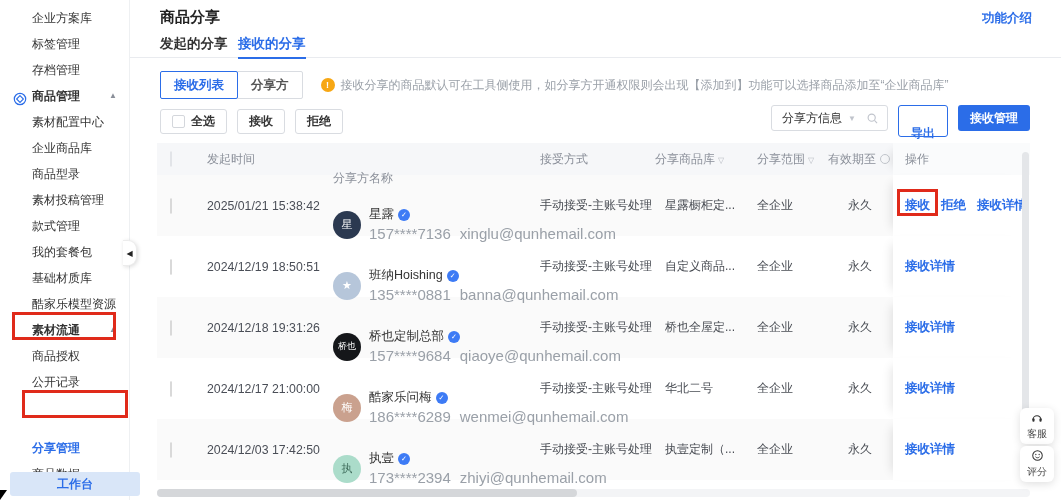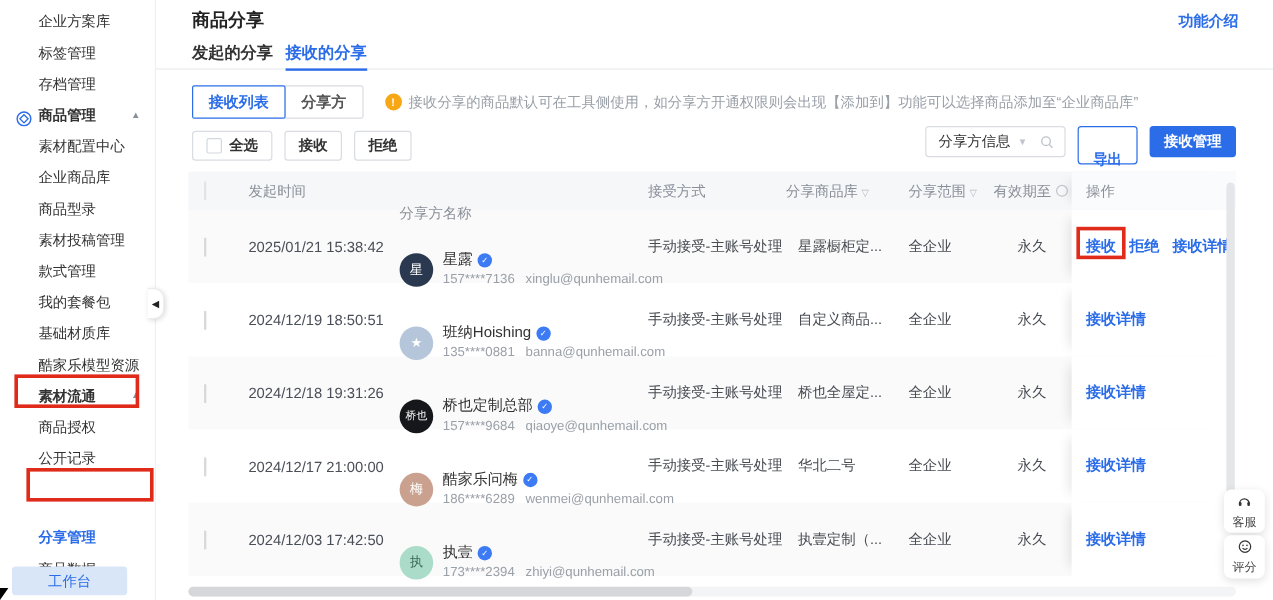--- a/index.html
+++ b/index.html
@@ -11,21 +11,21 @@
 
   
   .sidebar { position:absolute; left:0; top:0; width:130px; height:500px; background:#fff; border-right:1px solid #eef0f2; }
   .side-list { padding-top:5px; }
   .s-item { position:relative; height:26px; line-height:26px; padding-left:32px; font-size:12px; color:#333; white-space:nowrap; cursor:pointer; }
   .s-group { font-weight:bold; }
   .s-sub { }
   .s-active { color:#2b6de8; font-weight:bold;margin-top:40px; }
   .s-icon { position:absolute; left:13px; top:6px; width:14px; height:14px; }
   .s-caret { position:absolute; right:12px; top:0; font-size:8px; color:#8a8f99; }
-  .workbench { position:absolute; left:10px; top:472px; width:96px; height:24px; line-height:24px; text-align:center; background:#d9e6f8; color:#2b6de8; font-weight:normal; border-radius:3px; cursor:pointer; }
+  .workbench { position:absolute; left:10px; top:472px; width:130px; height:24px; line-height:24px; text-align:center; background:#d9e6f8; color:#2b6de8; font-weight:bold; border-radius:3px; cursor:pointer; }
   .collapse-handle { position:absolute; left:123px; top:240px; width:14px; height:26px; background:#fff; border:1px solid #ececec; border-left:none; border-radius:0 9px 9px 0; box-shadow:1px 1px 4px rgba(0,0,0,.14); font-size:8px; color:#222; display:flex; align-items:center; justify-content:center; cursor:pointer; z-index:5; }
 
   
   .red-box { position:absolute; border:3px solid #e02a1a; z-index:20; pointer-events:none; }
   #red1 { left:12px;  top:312px; width:104px; height:28px; }
   #red2 { left:22px;  top:390px; width:106px; height:28px; }
   #red3 { left:897px; top:189px; width:41px;  height:27px; }
 
   
   .main { position:absolute; left:130px; top:0; width:931px; height:500px; }
@@ -78,21 +78,21 @@
   .thead .c7 { background:#fafbfc; }
   .cb16 { width:16px; height:16px; border:1px solid #d9d9d9; border-radius:2px; background:#fff; cursor:pointer; }
   .t-val { color:#474b52; font-size:12px; white-space:nowrap; }
   .t-time { color:#4a4e57; font-size:12.3px; }
   .funnel { font-size:8px; color:#b9bdc4; margin-left:3px; cursor:pointer; }
   .hdr-circ { display:inline-block; width:10px; height:10px; border:1px solid #c2c6cc; border-radius:50%; margin-left:4px; vertical-align:-1px; cursor:pointer; }
   .avatar { width:28px; height:28px; border-radius:50%; color:#fff; font-size:11px; display:flex; align-items:center; justify-content:center; flex:none; margin-right:8px; overflow:hidden; }
   .who { line-height:1; }
   .who .nm { font-size:12.5px; color:#333; }
   .badge { display:inline-flex; width:12px; height:12px; border-radius:50%; background:#3d7bf5; color:#fff; font-size:7px; align-items:center; justify-content:center; margin-left:4px; vertical-align:1px; }
-  .who .contact { margin-top:5px; font-size:11px; color:#9aa0a8; white-space:nowrap; }
+  .who .contact { margin-top:5px; font-size:15px; color:#9aa0a8; white-space:nowrap; }
   .who .contact .mail { margin-left:9px; }
   .link { color:#2b6de8; font-size:12.5px; font-weight:bold; cursor:pointer; white-space:nowrap; }
   .ops-gap { display:flex; gap:11px; }
 
   
   .vscroll { position:absolute; left:1022px; top:152px; width:7px; height:275px; background:#e4e6e9; border-radius:4px; cursor:pointer; }
   .hscroll-track { position:absolute; left:157px; top:489px; width:873px; height:8px; background:#f3f4f6; border-radius:4px; }
   .hscroll-thumb { width:420px; height:8px; background:#d5d7da; border-radius:4px; cursor:pointer; }
 
   

